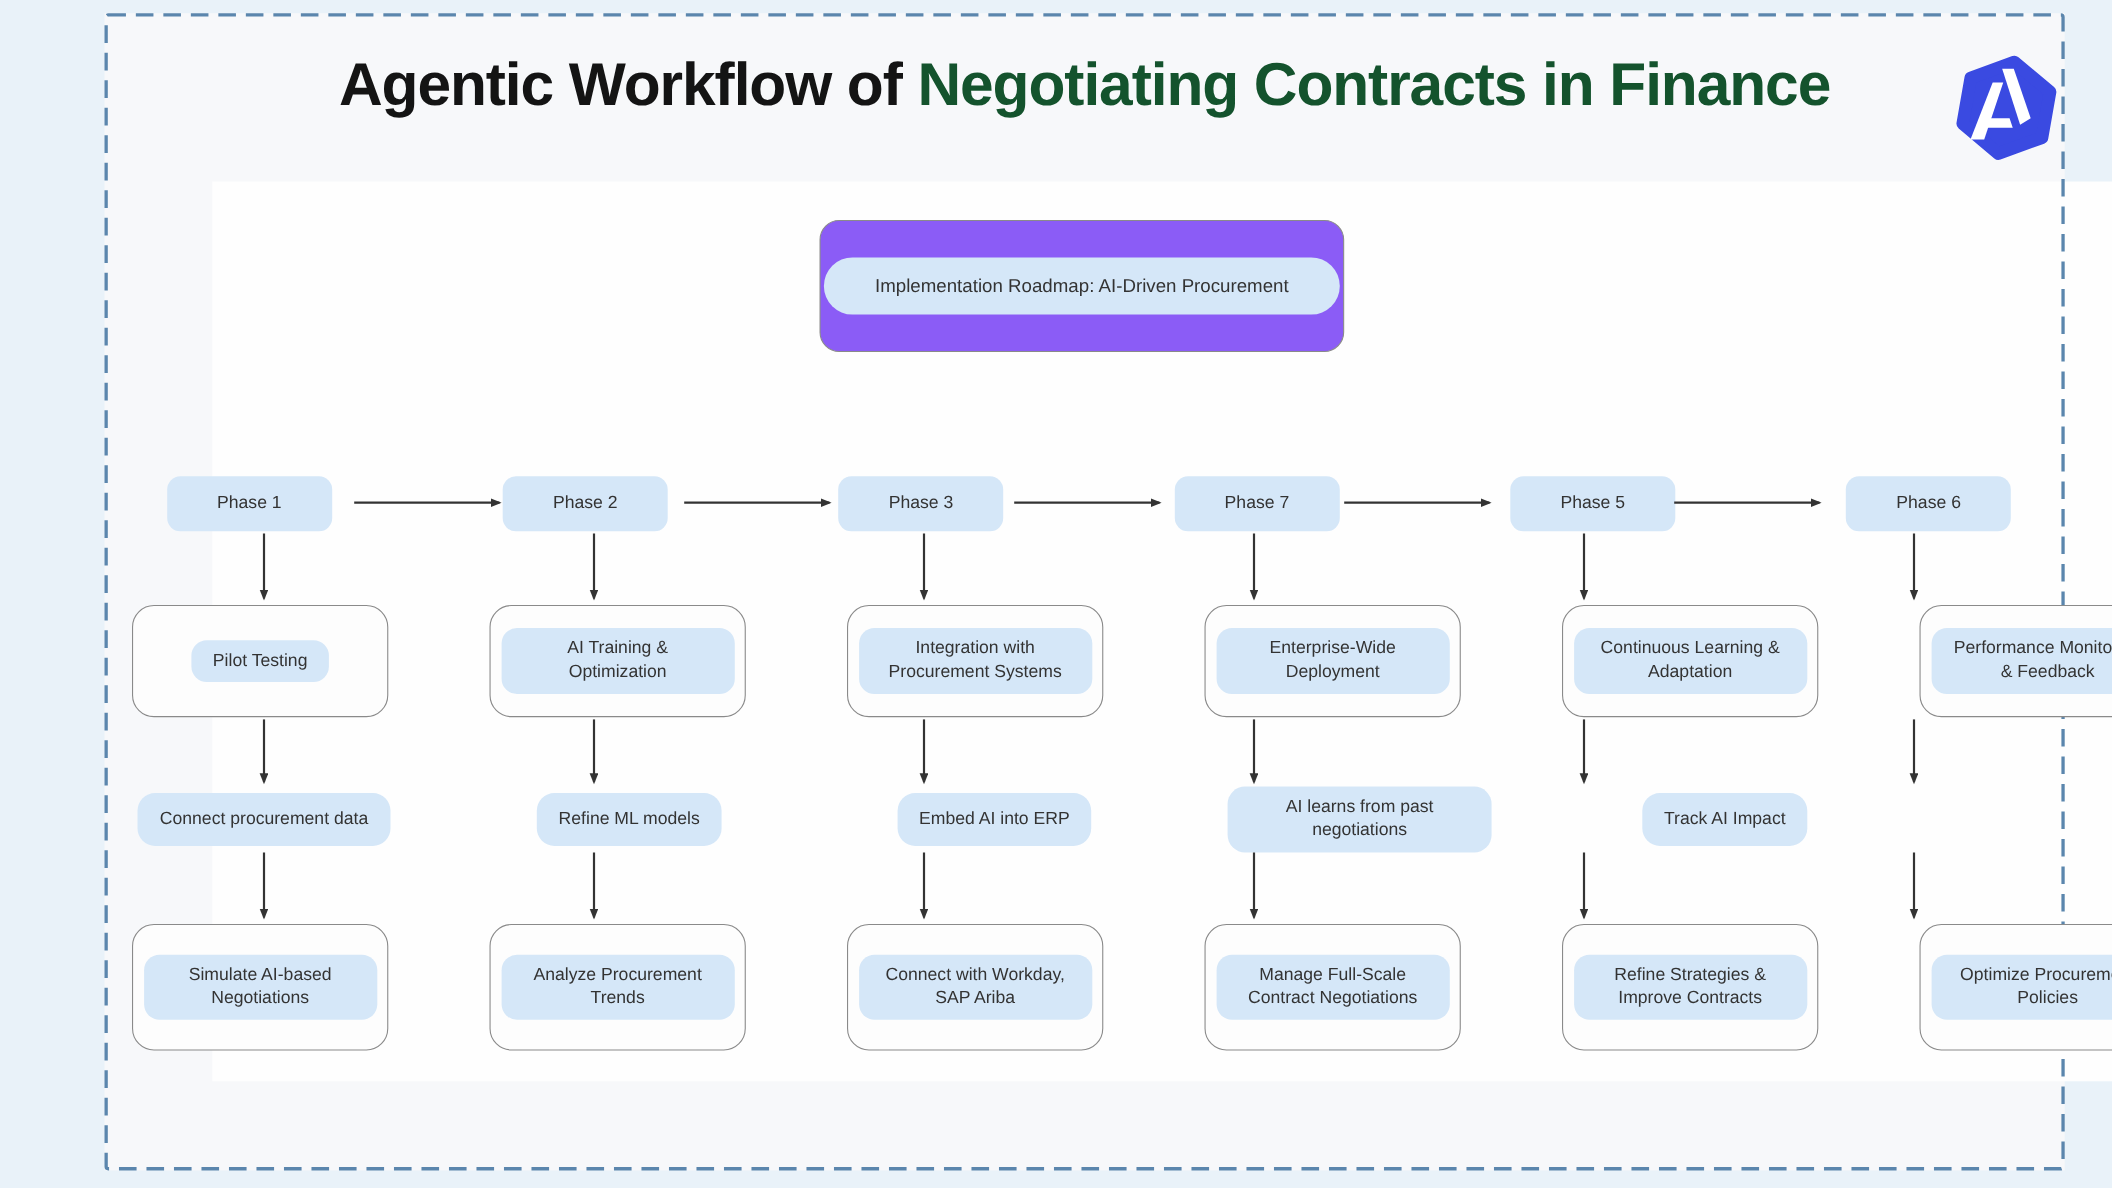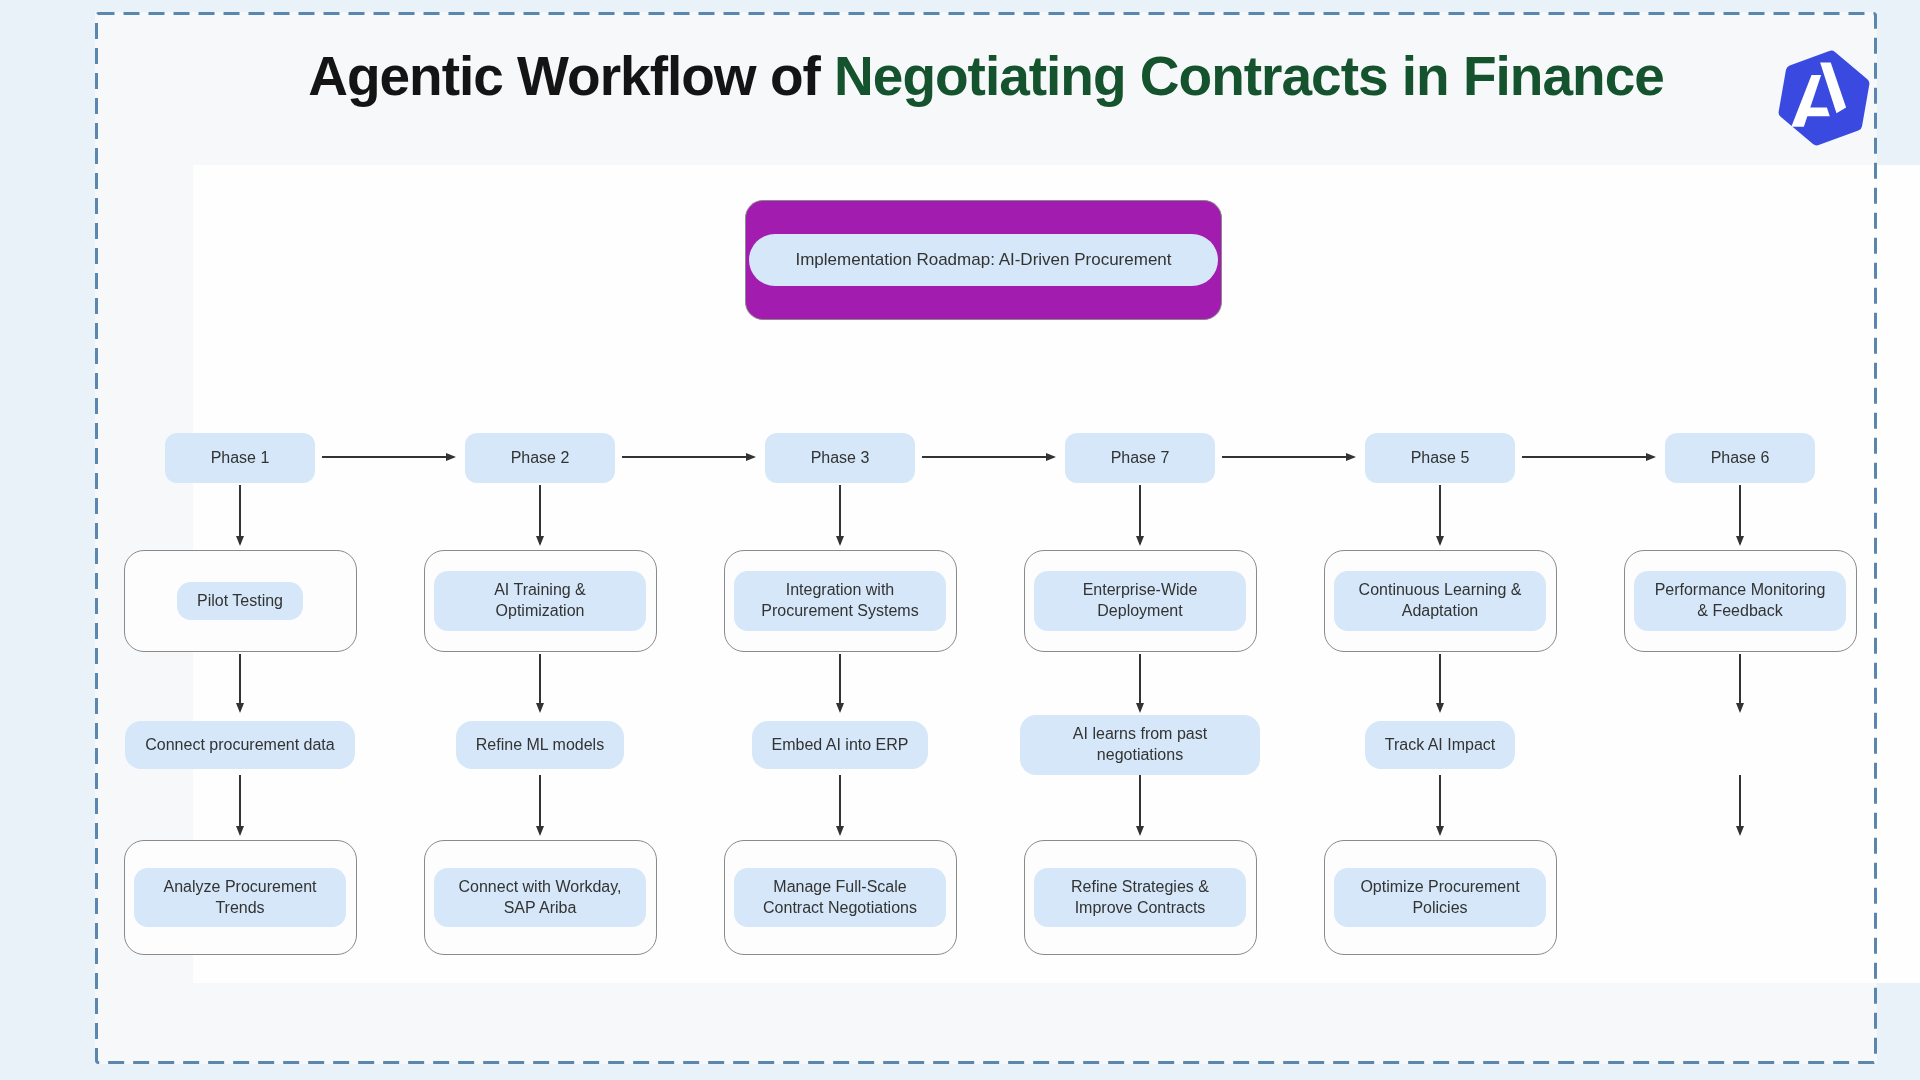--- a/index.html
+++ b/index.html
@@ -20,30 +20,30 @@
   .dashed-frame { position:absolute; inset:0; width:1920px; height:1080px; pointer-events:none; }
   .header {
     position:absolute; left:95px; top:44px; width:1782px;
     text-align:center; font-size:55px; font-weight:bold; letter-spacing:-1px;
     color:#141414; white-space:nowrap;
   }
   .header .highlight { color:#14532d; }
   .logo { position:absolute; left:1776px; top:50px; width:96px; height:96px; }
   .roadmap-box {
     position:absolute; left:745px; top:200px; width:477px; height:120px;
-    background:#a21caf; border:1px solid #8a8a8a; border-radius:18px;
+    background:#8b5cf6; border:1px solid #8a8a8a; border-radius:18px;
     display:flex; align-items:center; justify-content:center;
   }
   .pill {
     background:#d5e7f8; color:#333; border-radius:14px;
     display:flex; align-items:center; justify-content:center; text-align:center;
     font-size:16px; line-height:1.3; padding:9px 20px; max-width:212px;
   }
   .roadmap-pill { max-width:none; border-radius:27px; padding:15px 46px; font-size:17px; }
-  .row { position:absolute; left:120px; width:1740px; display:flex; gap:60px; }
+  .row { position:absolute; left:120px; width:1740px; display:flex; gap:92px; }
   .cell { width:240px; display:flex; align-items:center; justify-content:center; }
   .phase-row { top:433px; height:50px; }
   .phase-pill {
     width:150px; height:50px; background:#d5e7f8; border-radius:12px;
     display:flex; align-items:center; justify-content:center;
     font-size:16px; color:#333;
   }
   .row1 { top:550px; height:102px; }
   .row2 { top:717px; height:56px; }
   .row3 { top:840px; height:115px; }
@@ -152,20 +152,25 @@
       <div class="pill">AI learns from past negotiations</div>
     </div>
   <div class="cell">
       <div class="pill">Track AI Impact</div>
     </div>
 </div>
 
 <div class="row row3">
   <div class="cell">
       <div class="node-box">
+        <div class="pill">Simulate AI-based Negotiations</div>
+      </div>
+    </div>
+  <div class="cell">
+      <div class="node-box">
         <div class="pill">Analyze Procurement Trends</div>
       </div>
     </div>
   <div class="cell">
       <div class="node-box">
         <div class="pill">Connect with Workday, SAP Ariba</div>
       </div>
     </div>
   <div class="cell">
       <div class="node-box">

